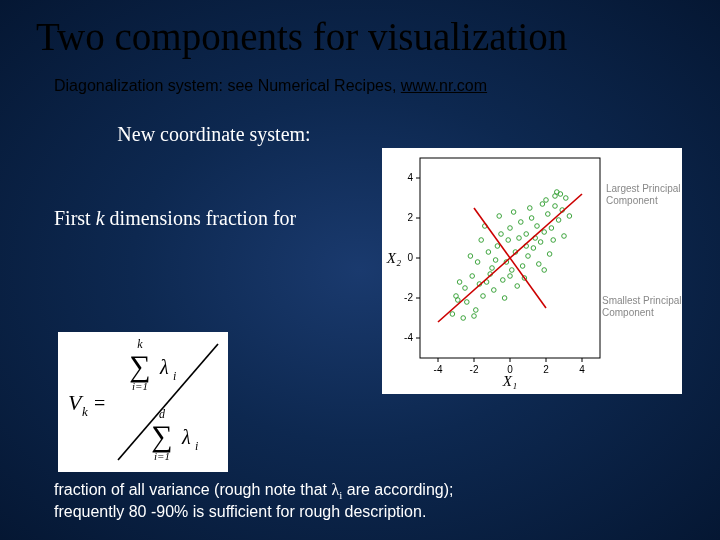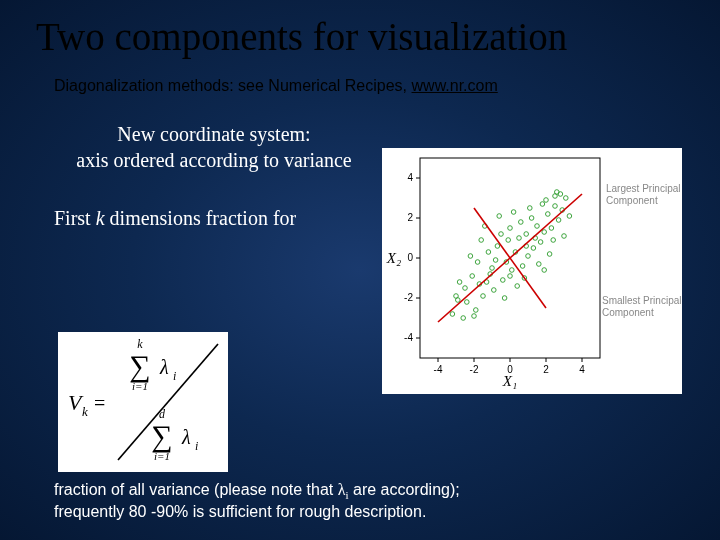--- a/index.html
+++ b/index.html
@@ -84,26 +84,26 @@
     background: #fff;
   }
   .plot svg { display: block; }
 </style>
 </head>
 <body>
 
 <div class="title">Two components for visualization</div>
 
 <div class="subtitle">
-  <span>Diagonalization methods: see Numerical Recipes, </span><span class="link">www.nr.com</span>
+  <span>Diagonalization system: see Numerical Recipes, </span><span class="link">www.nr.com</span>
 </div>
 
 <div class="coord">
   <span>New coordinate system:</span><br>
-  <span>axis ordered according to variance</span><br>
+  <br>
 </div>
 
 <div class="firstk">
   <span>First </span><span class="i">k</span><span> dimensions fraction for</span>
 </div>
 
 <div class="formula">
   <svg width="170" height="140" viewBox="0 0 170 140">
 
     <text x="10" y="78" font-family="Times New Roman" font-style="italic" font-size="22">V</text>
@@ -120,21 +120,21 @@
 
     <text x="104" y="86" font-family="Times New Roman" font-style="italic" font-size="12" text-anchor="middle">d</text>
     <text x="104" y="114" font-family="Times New Roman" font-size="30" text-anchor="middle">∑</text>
     <text x="104" y="128" font-family="Times New Roman" font-style="italic" font-size="11" text-anchor="middle">i=1</text>
     <text x="124" y="112" font-family="Times New Roman" font-style="italic" font-size="20">λ</text>
     <text x="137" y="118" font-family="Times New Roman" font-style="italic" font-size="12">i</text>
   </svg>
 </div>
 
 <div class="frac-text">
-  <span>fraction of all variance (please note that </span><span class="lam">λ</span><sub class="lam">i</sub><span> are according);</span><br>
+  <span>fraction of all variance (rough note that </span><span class="lam">λ</span><sub class="lam">i</sub><span> are according);</span><br>
   <span>frequently 80 -90% is sufficient for rough description.</span>
 </div>
 
 <div class="plot">
   <svg id="plot-svg" width="300" height="246" viewBox="0 0 300 246">
     <rect x="38" y="10" width="180" height="200" fill="#fff" stroke="#000" stroke-width="1"></rect>
     <g id="plot-ticks">
         <line x1="56" y1="210" x2="56" y2="214" stroke="#000"></line>
         <text x="56" y="225" font-size="10" text-anchor="middle" font-family="Arial" fill="#000">-4</text>
         <line x1="92" y1="210" x2="92" y2="214" stroke="#000"></line>

